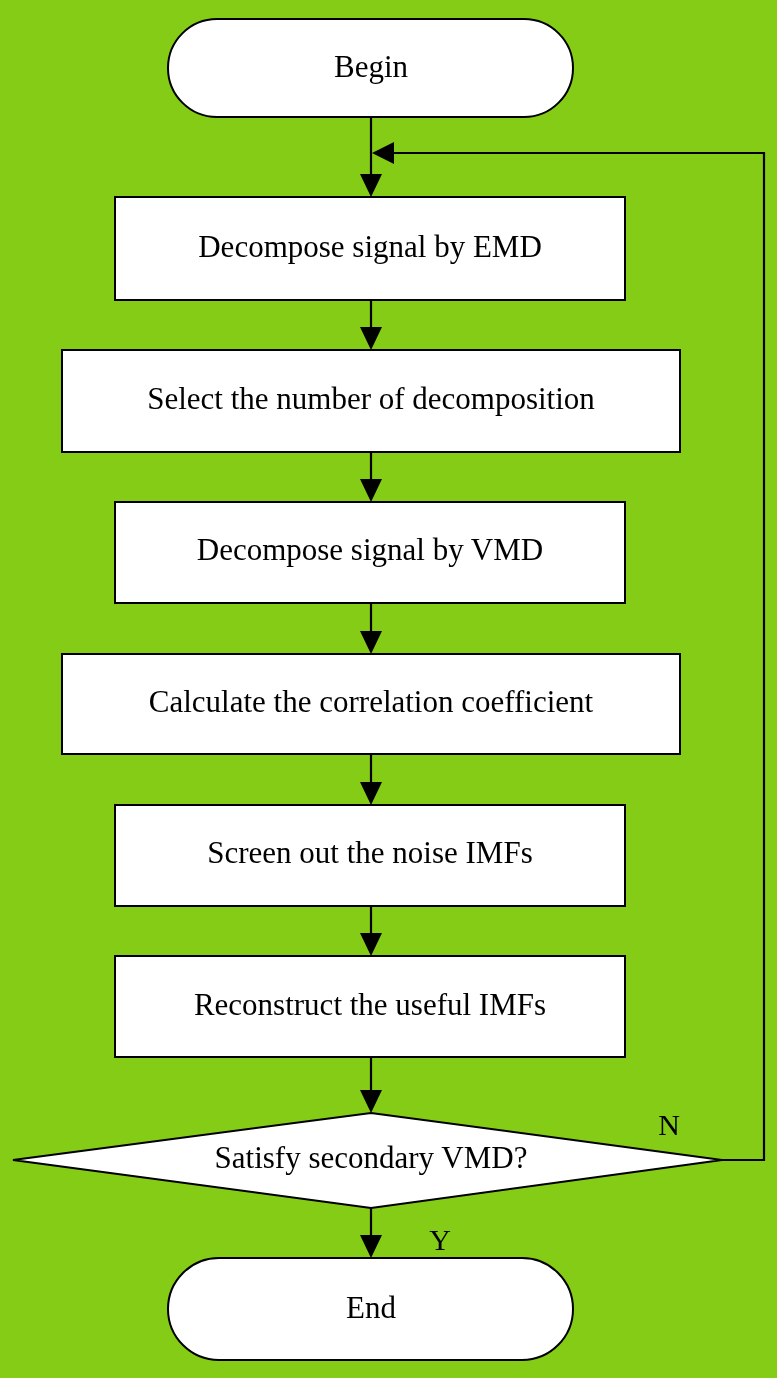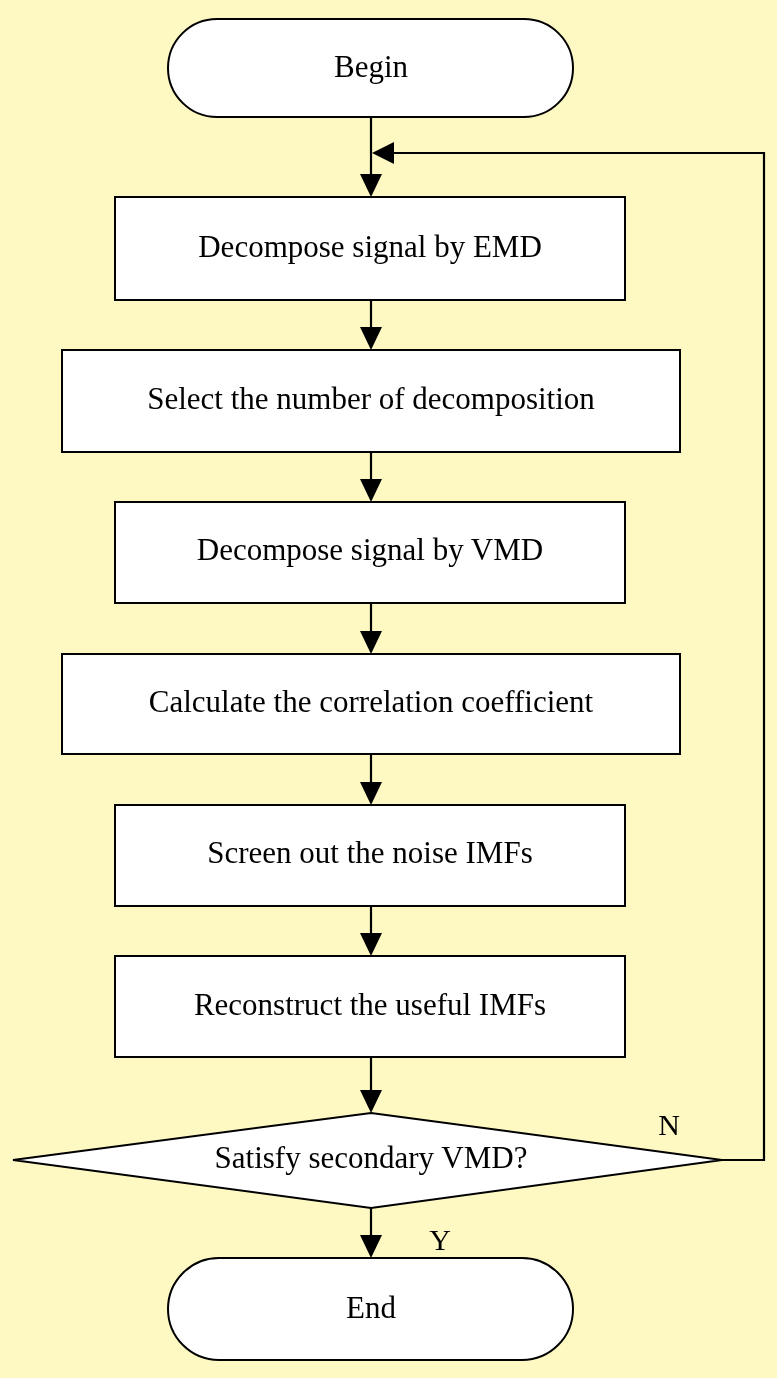--- a/index.html
+++ b/index.html
@@ -5,21 +5,21 @@
 <style>
   html, body {
     margin: 0;
     padding: 0;
     background: #ffffff;
   }
   #page {
     position: relative;
     width: 777px;
     height: 1378px;
-    background: #fef9c3;
+    background: #84cc16;
     overflow: hidden;
     font-family: "Liberation Serif", "DejaVu Serif", serif;
   }
   #flow-svg {
     position: absolute;
     left: 0;
     top: 0;
     width: 777px;
     height: 1378px;
   }

